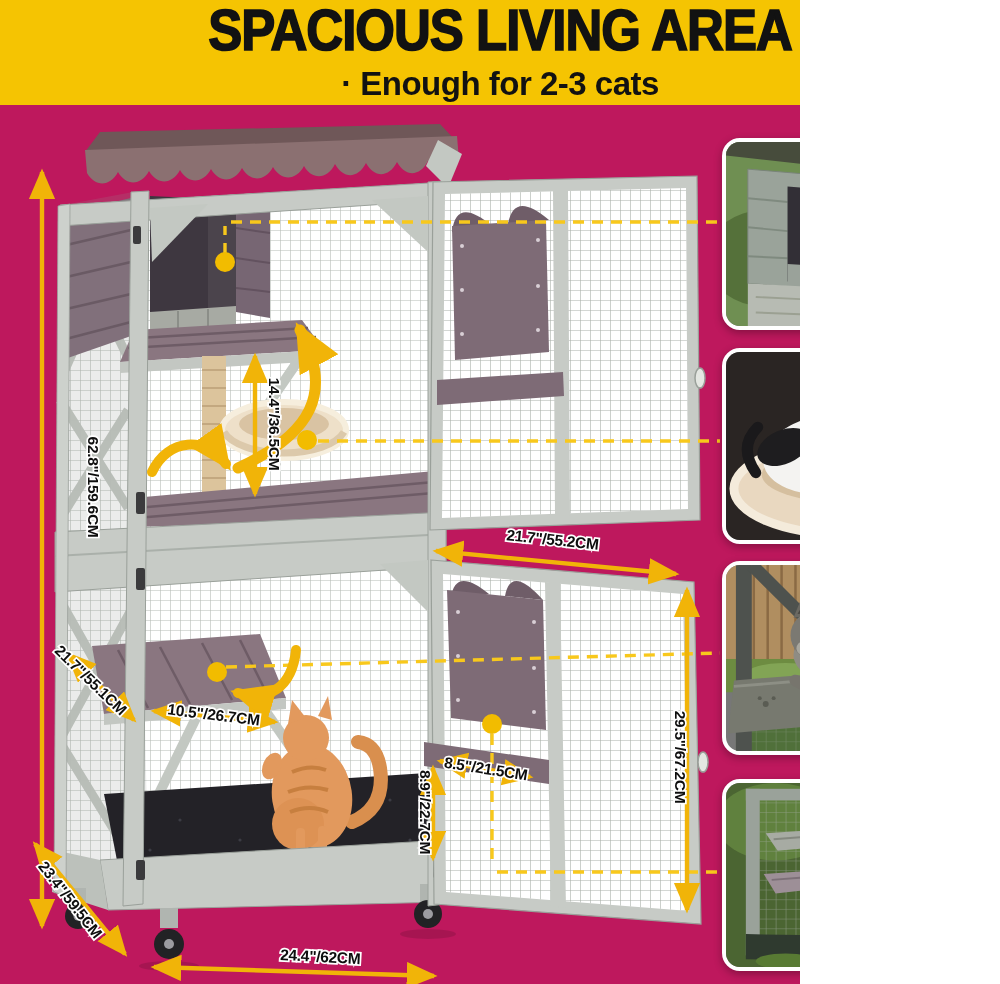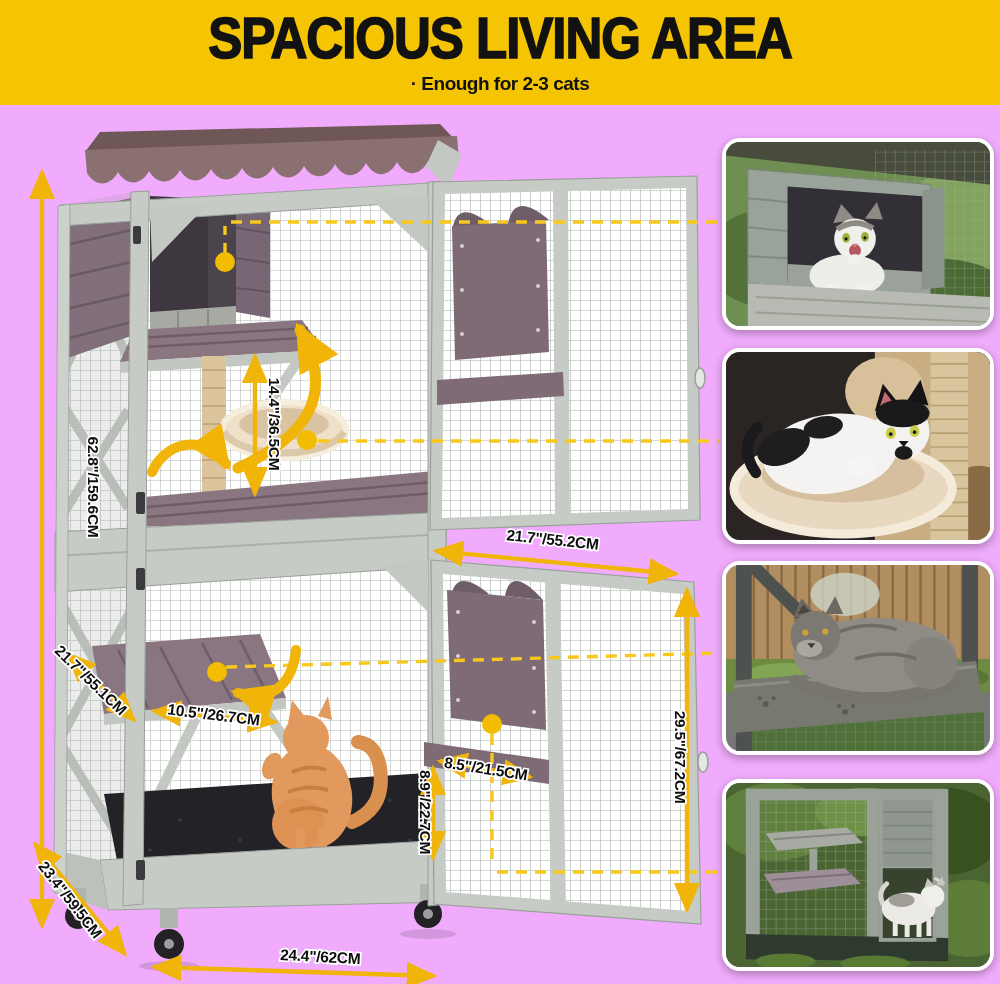--- a/index.html
+++ b/index.html
@@ -1,23 +1,23 @@
 <!DOCTYPE html>
 <html><head>
 <meta charset="utf-8">
 <style>
   html,body{margin:0;padding:0;background:#ffffff;}
-  #page{position:relative;width:1000px;height:984px;background:#f0abfc;overflow:hidden;
+  #page{position:relative;width:800px;height:984px;background:#be185d;overflow:hidden;
         font-family:"Liberation Sans",sans-serif;}
   
   #header{position:absolute;left:0;top:0;width:1000px;height:105px;display:flex;
           flex-direction:column;align-items:center;justify-content:center;z-index:5;}
   #header .title{font-size:51px;font-weight:bold;letter-spacing:-1px;line-height:1;
                  transform:scaleY(1.12);margin-top:2px;-webkit-text-stroke:1.5px currentColor;}
-  #header .subtitle{display:flex;gap:34px;font-size:19px;font-weight:bold;margin-top:9px;
+  #header .subtitle{display:flex;gap:34px;font-size:33px;font-weight:bold;margin-top:9px;
                     letter-spacing:-0.5px;}
   
   #diagram{position:absolute;left:0;top:0;width:1000px;height:984px;z-index:1;}
   .dim{font-family:"Liberation Sans",sans-serif;font-weight:bold;font-size:15.5px;
        fill:#0e0e0e;stroke:#ffffff;stroke-width:3.4px;paint-order:stroke;letter-spacing:-0.3px;}
   
   .inset{position:absolute;left:722px;width:264px;border:4px solid #ffffff;border-radius:18px;
          overflow:hidden;box-shadow:0 3px 9px rgba(0,0,0,0.30);z-index:4;background:#777;}
   .inset svg{display:block;width:100%;height:100%;}
 </style>

